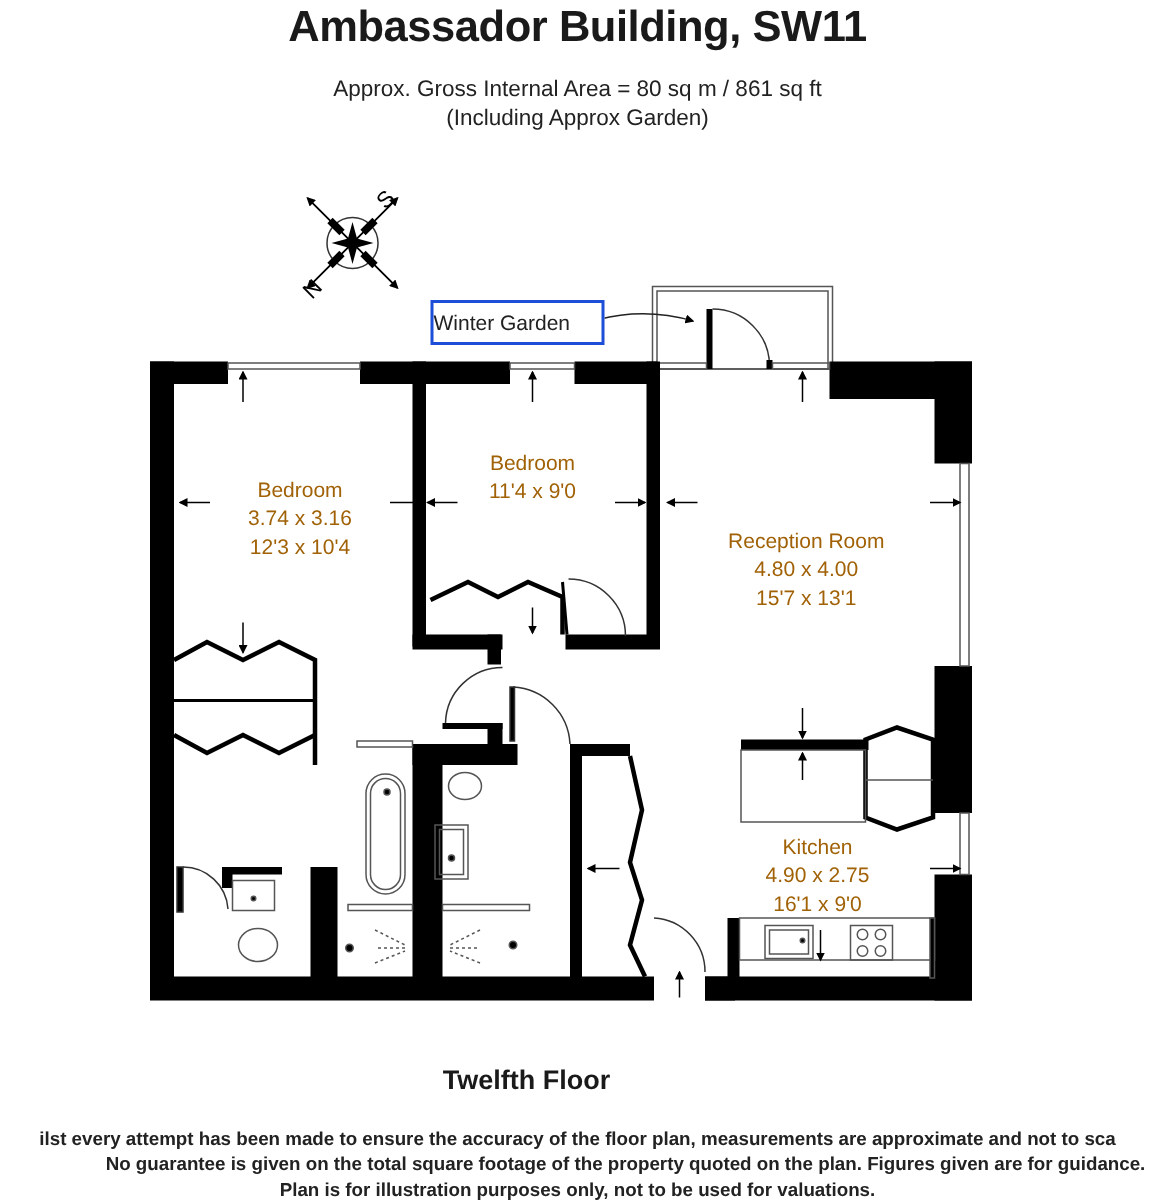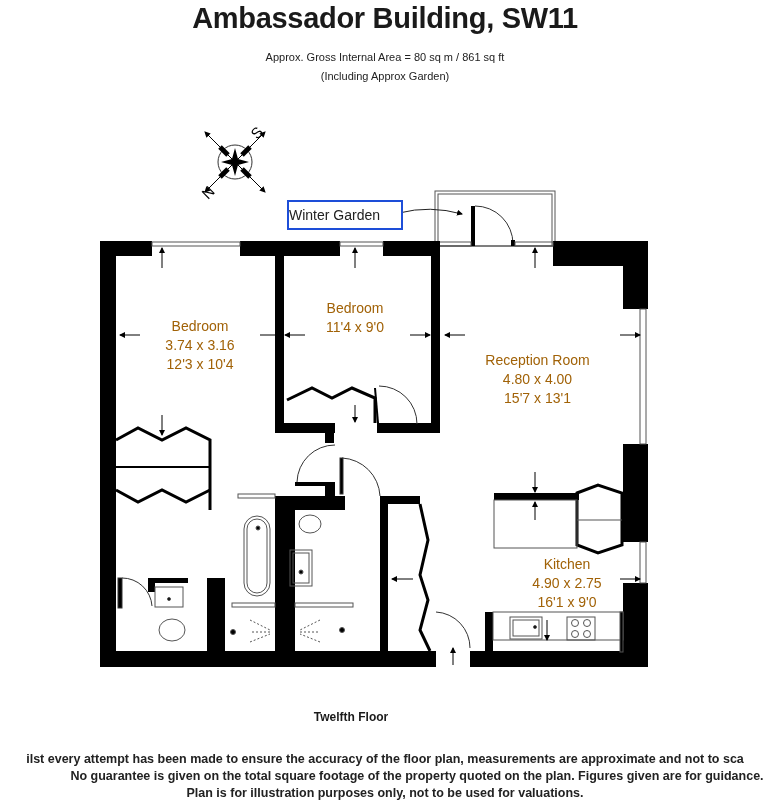--- a/index.html
+++ b/index.html
@@ -1,22 +1,22 @@
 <!DOCTYPE html>
 <html><head>
 <meta charset="utf-8">
 <style>
   html, body { margin: 0; padding: 0; background: #ffffff; }
   body { width: 770px; height: 800px; position: relative; overflow: hidden; font-family: "Liberation Sans", sans-serif; color: #1a1a1a; }
   .title { position: absolute; left: 0; width: 770px; top: 2px; text-align: center; font-weight: bold; font-size: 29px; letter-spacing: -0.3px; }
-  .sub { position: absolute; left: 0; width: 770px; text-align: center; font-size: 11px; color: #222; }
+  .sub { position: absolute; left: 0; width: 770px; text-align: center; font-size: 15px; color: #222; }
   .sub1 { top: 51px; }
   .sub2 { top: 70px; }
   .plan { position: absolute; left: 0; top: 0; width: 770px; height: 800px; }
-  .floor-label { position: absolute; left: 0; width: 702px; top: 710px; text-align: center; font-weight: bold; font-size: 12px; }
+  .floor-label { position: absolute; left: 0; width: 702px; top: 710px; text-align: center; font-weight: bold; font-size: 18px; }
   .disclaimer { position: absolute; left: 0; width: 770px; text-align: center; font-size: 12.5px; color: #222; white-space: nowrap; overflow: hidden; font-weight: bold; }
   .d1 { top: 752px; }
   .d2 { top: 769px; padding-left: 32px; }
   .d3 { top: 786px; }
   .room-label { position: absolute; text-align: center; font-size: 14px; line-height: 19px; color: #a16207; }
   .wg-label { position: absolute; left: 287px; top: 200px; width: 112px; height: 26px; border: 2px solid #1d4ed8; background: #fff; font-size: 14px; line-height: 26px; text-align: left; color: #222; }
 </style>
 </head>
 <body>
 
@@ -200,21 +200,21 @@
 </div>
 <div class="room-label" style="left:290px;top:299px;width:130px;">
   <div>Bedroom</div>
   <div>11'4 x 9'0</div>
 </div>
 <div class="room-label" style="left:455px;top:351px;width:165px;">
   <div>Reception Room</div>
   <div>4.80 x 4.00</div>
   <div>15'7 x 13'1</div>
 </div>
-<div class="room-label" style="left:512px;top:555px;width:110px;">
+<div class="room-label" style="left:490px;top:555px;width:110px;">
   <div>Kitchen</div>
   <div>4.90 x 2.75</div>
   <div>16'1 x 9'0</div>
 </div>
 
 <div class="floor-label">Twelfth Floor</div>
 <div class="disclaimer d1">ilst every attempt has been made to ensure the accuracy of the floor plan, measurements are approximate and not to sca</div>
 <div class="disclaimer d2">No guarantee is given on the total square footage of the property quoted on the plan. Figures given are for guidance.</div>
 <div class="disclaimer d3">Plan is for illustration purposes only, not to be used for valuations.</div>
 

